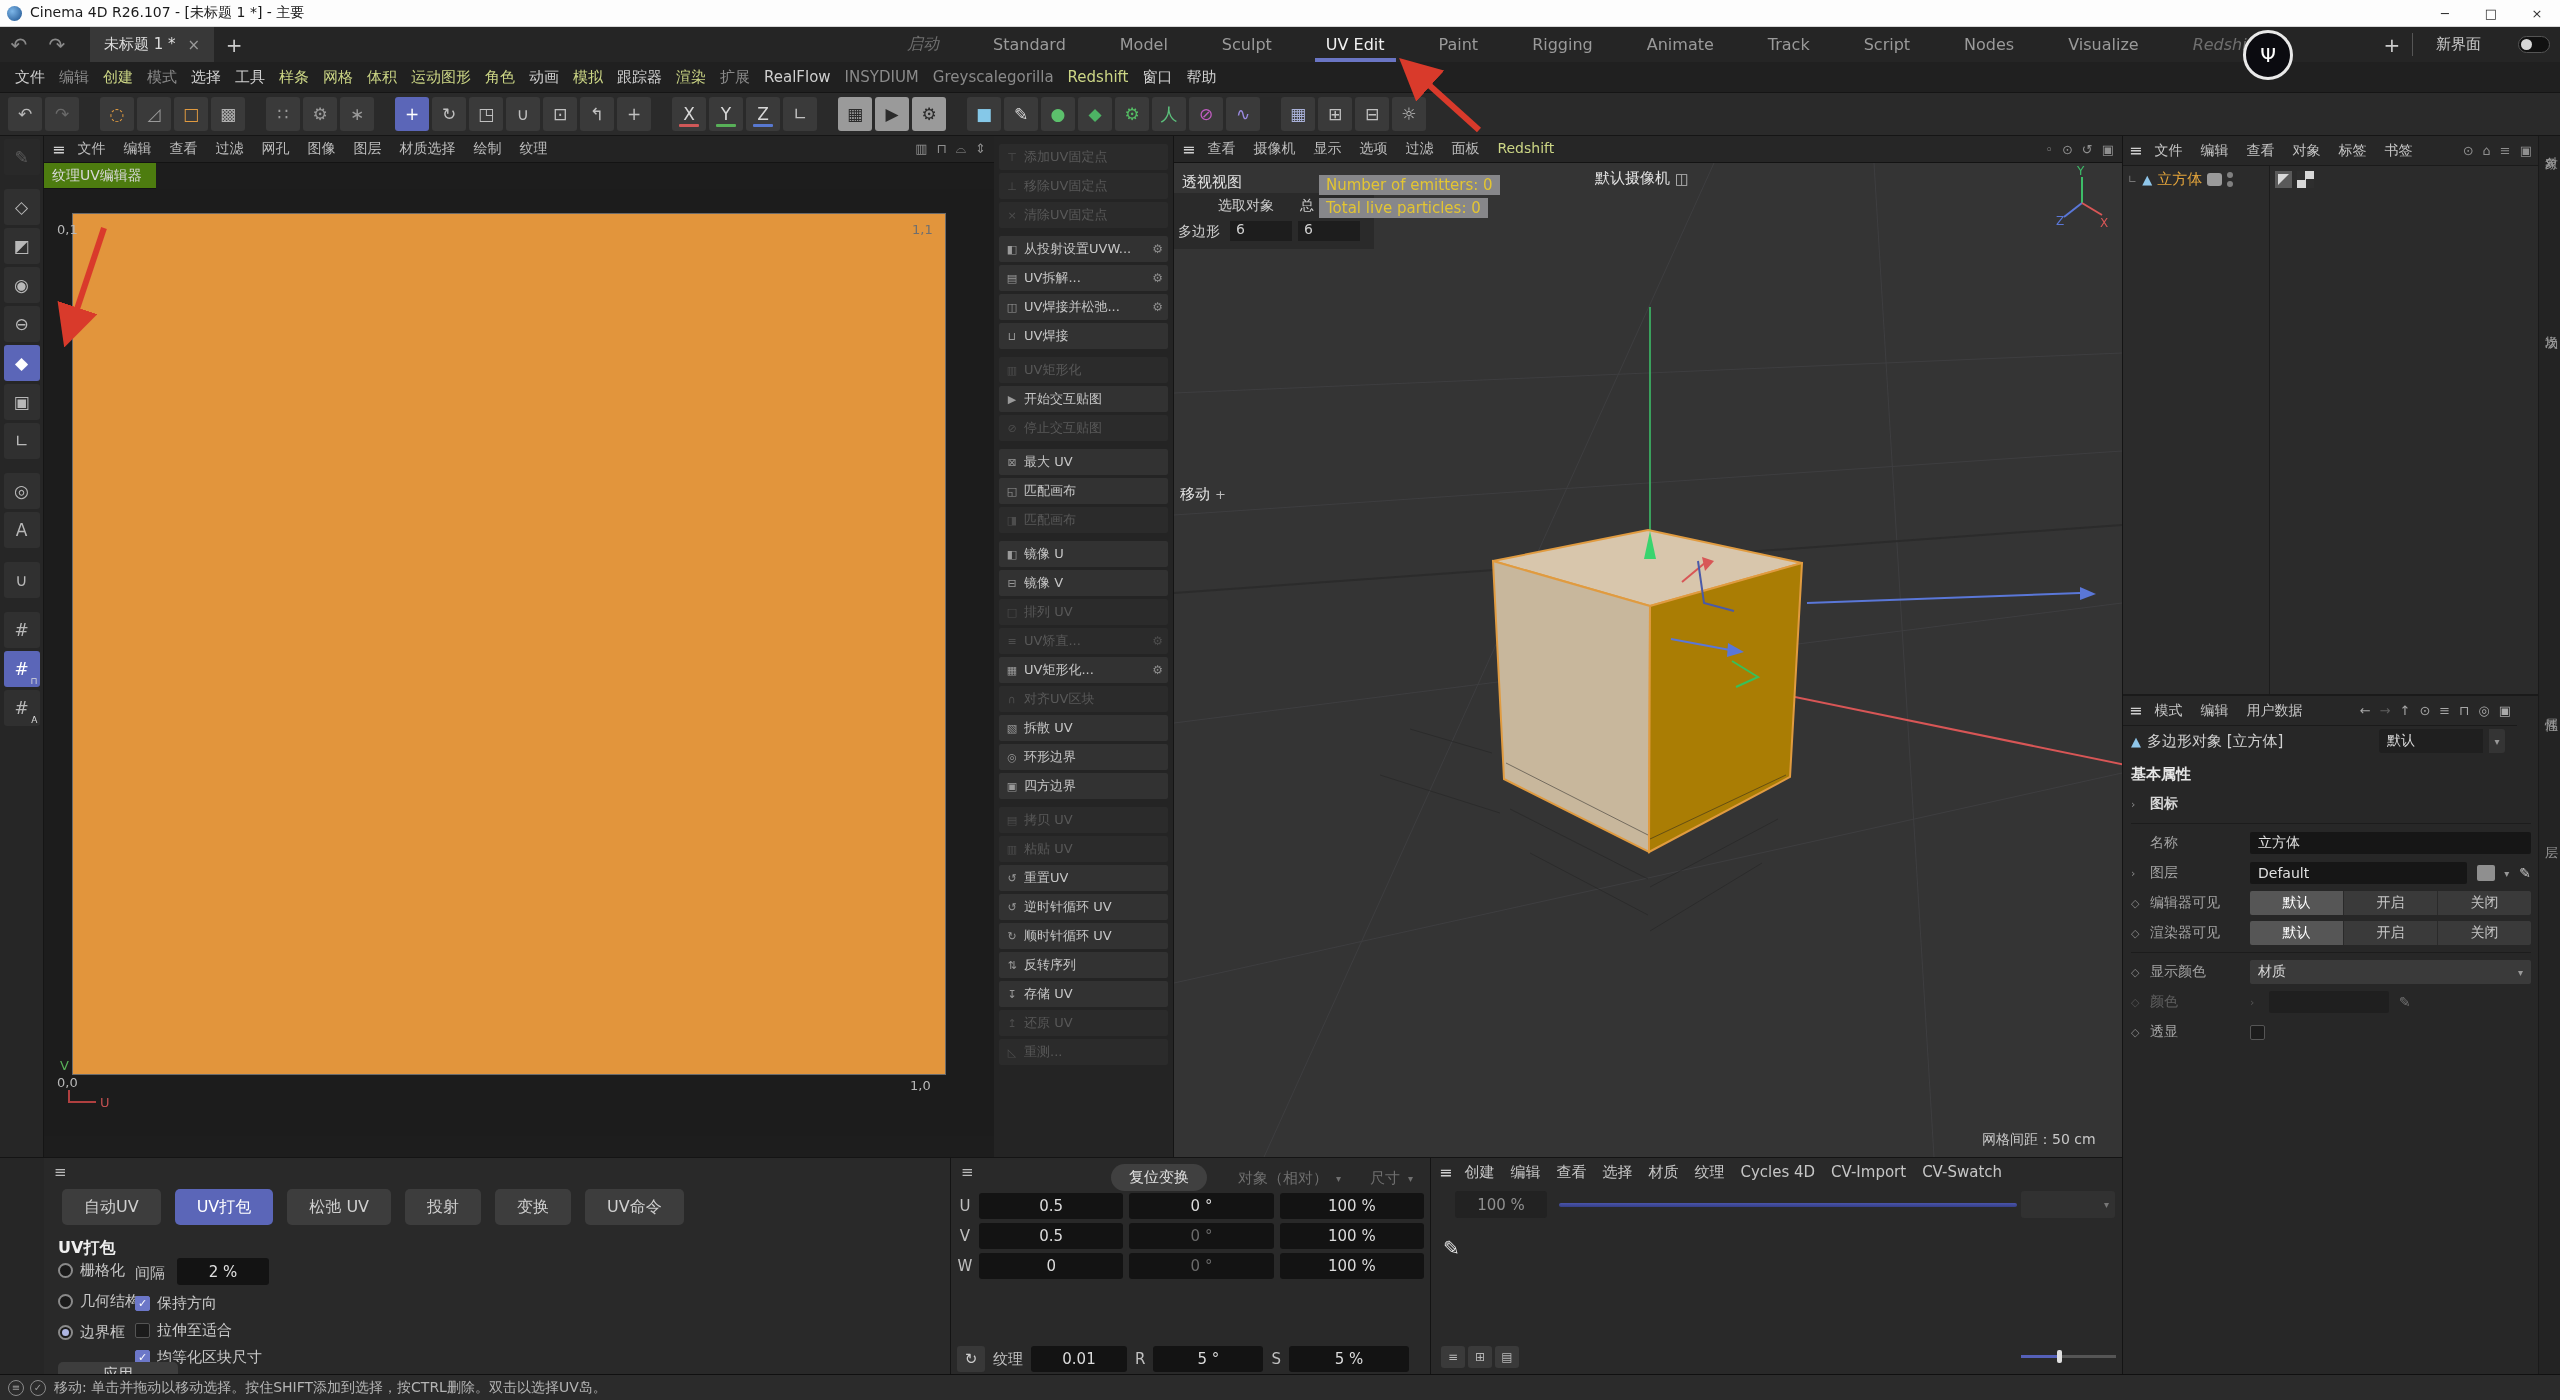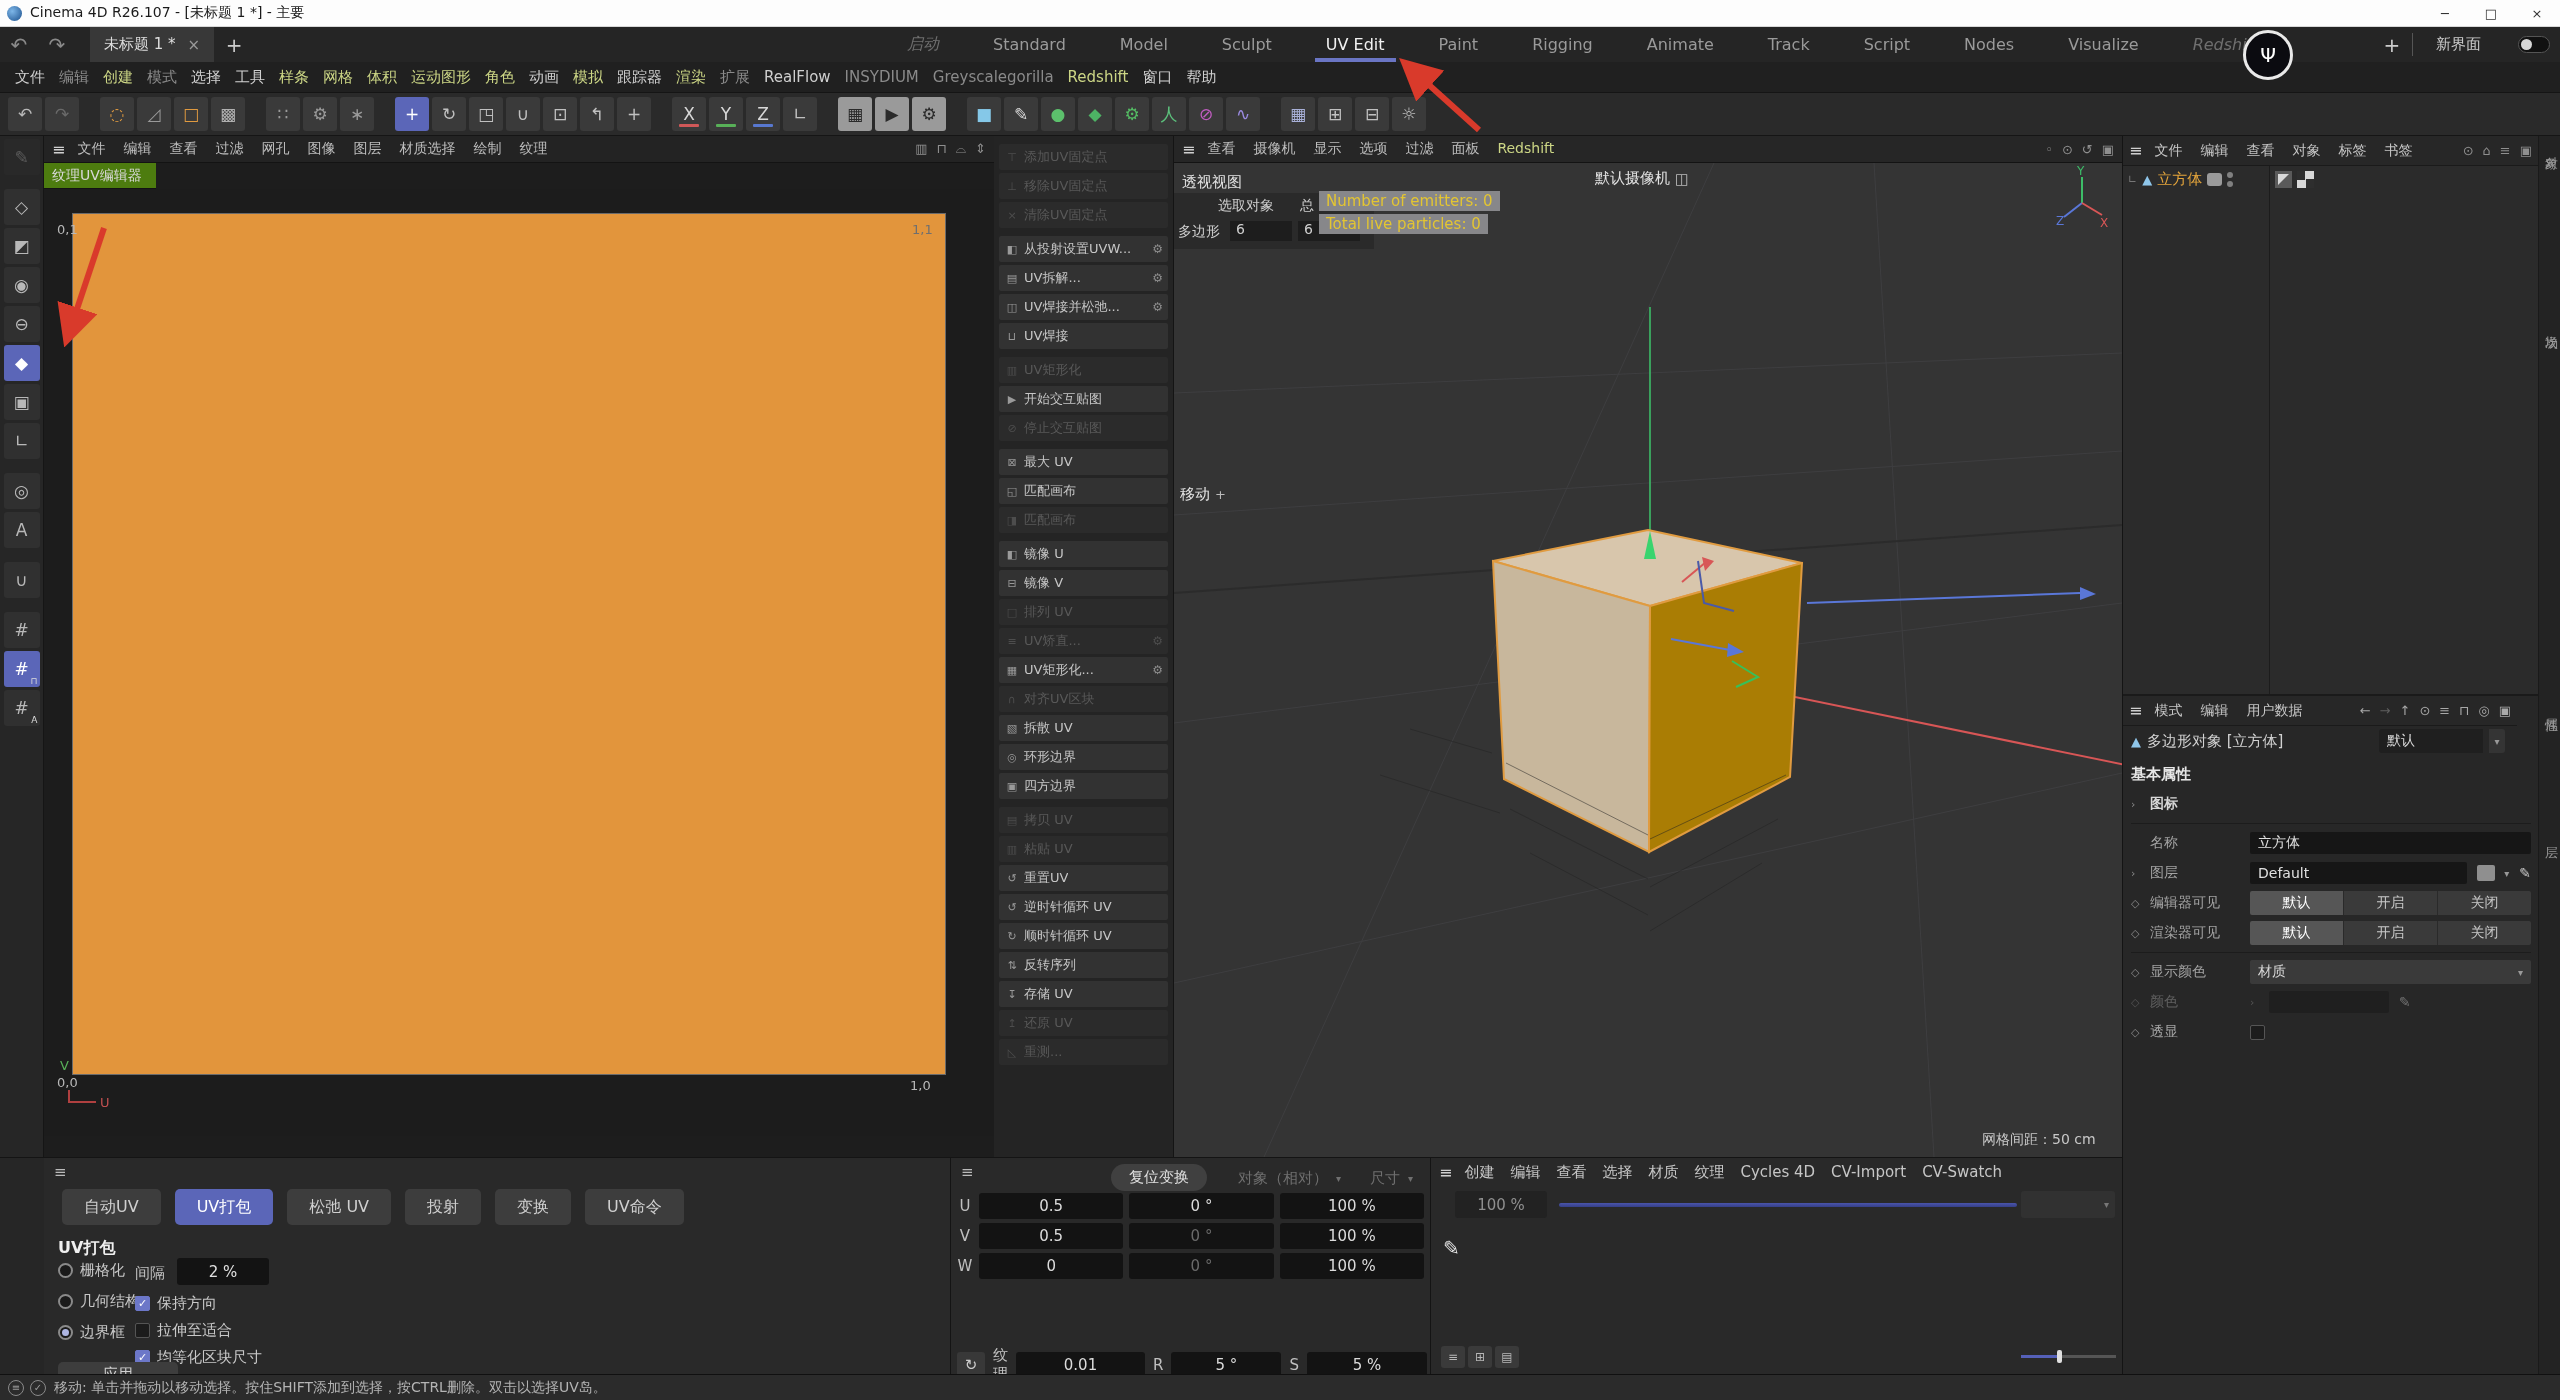--- a/index.html
+++ b/index.html
@@ -74,21 +74,21 @@
   .cmd-ic{width:16px;font-size:11px;color:#9a9a9a;margin-right:4px;flex:none;text-align:center;}
   .cmd.disabled .cmd-ic{color:#4d4d4d;}
   .cmd-lb{white-space:nowrap;overflow:hidden;}
   .cmd-gear{margin-left:auto;font-size:12px;color:#8d8d8d;}
   .cmd.disabled .cmd-gear{color:#4d4d4d;}
   
   .viewport{position:absolute;left:1174px;top:136px;width:948px;height:1021px;background:#343434;}
   .vpmenu{background:#262626;}
   .vpbody{position:absolute;left:0;top:27px;right:0;bottom:0;overflow:hidden;}
   .vp-label{position:absolute;font-size:15px;color:#e2e2e2;white-space:nowrap;}
-  .overlaybox{position:absolute;left:145px;top:28px;display:flex;flex-direction:column;gap:3px;align-items:flex-start;z-index:4;}
+  .overlaybox{position:absolute;left:145px;top:12px;display:flex;flex-direction:column;gap:3px;align-items:flex-start;z-index:4;}
   .ov-line{background:#87878a;color:#e3c532;padding:1px 7px;font-size:15px;white-space:nowrap;}
   .stats{position:absolute;left:0px;top:30px;width:200px;height:56px;background:rgba(25,25,25,.35);font-size:14px;color:#cfcfcf;}
   .stats span{position:absolute;white-space:nowrap;}
   .statbox{position:absolute;background:rgba(18,18,18,.55);width:62px;height:20px;padding-left:6px;}
   .tool-label{position:absolute;left:6px;top:322px;display:flex;gap:5px;align-items:center;font-size:15px;color:#e6e6e6;}
   .grid-label{position:absolute;left:808px;top:968px;font-size:14px;color:#c8c8c8;}
   .gizmo{position:absolute;right:14px;top:2px;}
   
   .rightpanel{position:absolute;left:2122px;top:136px;width:438px;height:1238px;background:#272727;border-left:1px solid #141414;}
   .om-menu{height:30px;display:flex;align-items:center;padding:0 6px;font-size:14px;color:#c6c6c6;border-bottom:1px solid #1a1a1a;margin-right:22px;}
@@ -871,21 +871,21 @@
       <div class="crow">
         <span class="clab">W</span>
         <div class="cbox">0</div>
         <div class="cbox dim">0 °</div>
         <div class="cbox">100 %</div>
       </div>
     </div>
   <div class="texrow">
     <span class="tex-ic">↻</span>
     <span>纹理</span>
-    <span class="tbox" style="width:129px;">0.01</span>
+    <span class="tbox" style="width:96px;">0.01</span>
     <span>R</span>
     <span class="tbox" style="width:110px;">5 °</span>
     <span>S</span>
     <span class="tbox" style="width:120px;">5 %</span>
   </div>
 </div>
 
 <div class="bpanel matpanel">
   <div class="mat-menu">
     <span class="pm-burger">≡</span>

